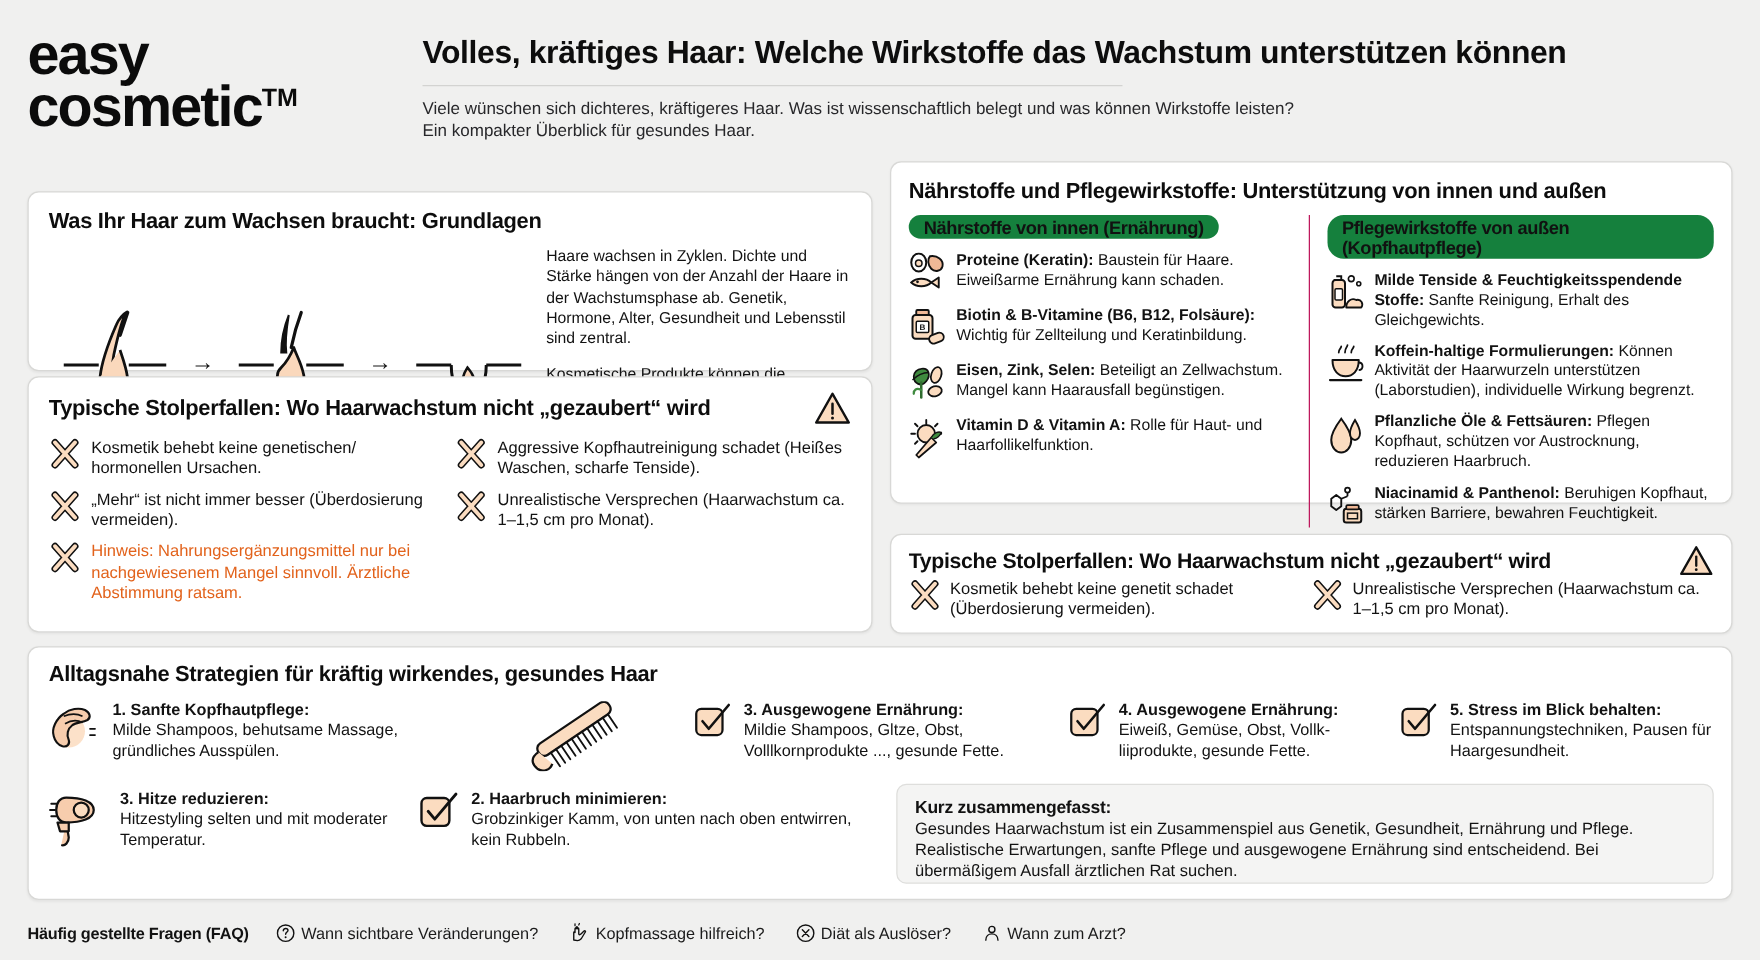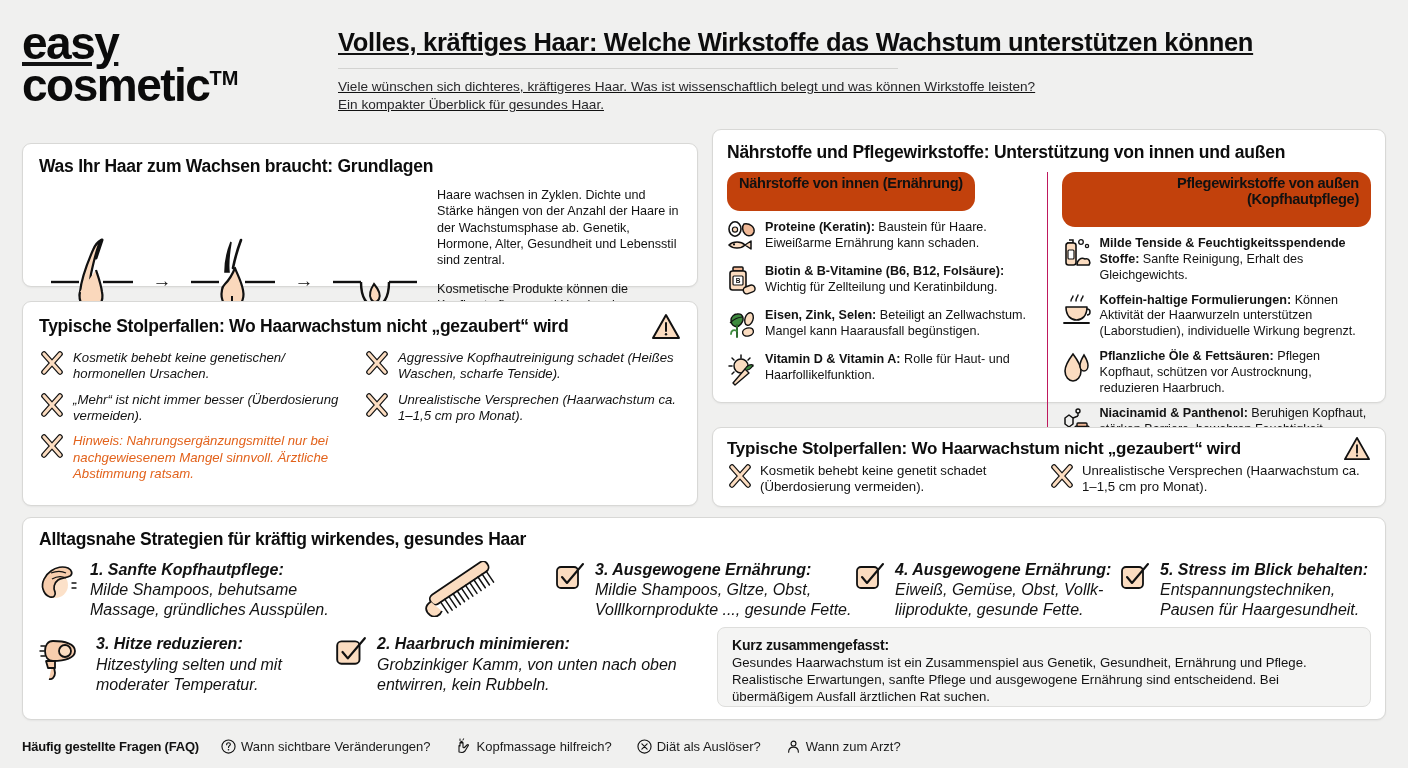--- a/index.html
+++ b/index.html
@@ -6,21 +6,21 @@
   html, body {
     width: 1408px; height: 768px;
     background: #f0f0ef;
     font-family: "Liberation Sans", sans-serif;
     color: #121212;
     overflow: hidden;
   }
   .page { position: relative; width: 1408px; height: 768px; padding: 0; }
 
   
-  .header { display: flex; align-items: flex-start; padding: 14px 16px 0 22px; height: 132px; text-decoration: underline; }
+  .header { display: flex; align-items: flex-start; padding: 14px 16px 0 22px; height: 132px; }
   .logo { width: 300px; flex: 0 0 300px; padding-top: 8px; }
   .logo-line { font-weight: bold; font-size: 46px; line-height: 0.92; letter-spacing: -1.5px; color: #0b0b0b; }
   .logo-line.second { font-size: 46px; position: relative; display: inline-block; }
   .tm { font-size: 20px; vertical-align: super; letter-spacing: 0; font-weight: bold; }
   .head-main { flex: 1; padding-left: 16px; padding-top: 14px; }
   .head-title { font-size: 25.5px; font-weight: bold; letter-spacing: -0.3px; line-height: 1.1; color: #0d0d0d; }
   .head-rule { height: 1px; background: #d3d3d1; margin: 12px 0 9px 0; width: 560px; }
   .head-sub { font-size: 13.6px; line-height: 1.35; color: #27272a; }
 
   
@@ -28,63 +28,63 @@
     position: absolute;
     background: #ffffff;
     border: 1px solid #d8d8d6;
     border-radius: 9px;
     box-shadow: 0 1px 2px rgba(0,0,0,0.05);
   }
   .card-title { font-size: 17.5px; font-weight: bold; letter-spacing: -0.25px; color: #0d0d0d; }
   .card-title.sm { font-size: 17px; }
 
   
-  #card-basics { left: 22px; top: 143px; width: 676px; height: 144px; padding: 12px 16px; }
+  #card-basics { left: 22px; top: 153px; width: 676px; height: 144px; padding: 12px 16px; }
   .cycle-wrap { display: flex; margin-top: 8px; }
   .cycle { flex: 0 0 360px; display: flex; align-items: flex-end; gap: 0; }
   .phase { width: 104px; text-align: center; }
   .phase-label { font-size: 12.6px; font-weight: bold; margin-top: 2px; letter-spacing: -0.2px; }
   .arrow { width: 38px; text-align: center; padding-bottom: 38px; font-size: 19px; }
   .basics-text { flex: 1; padding-left: 10px; padding-top: 2px; font-size: 12.6px; line-height: 1.3; }
   .basics-text p + p { margin-top: 12px; }
 
   
   #card-pitfalls { left: 22px; top: 301px; width: 676px; height: 205px; padding: 11px 16px; }
   .pit-head { display: flex; align-items: center; justify-content: space-between; }
-  .pit-grid { display: flex; margin-top: 10px; gap: 8px; font-style: italic; }
+  .pit-grid { display: flex; margin-top: 10px; gap: 8px; }
   .pit-col { flex: 1; }
   .pit-item { display: flex; gap: 8px; margin-bottom: 9px; }
   .pit-text { font-size: 13.2px; line-height: 1.24; }
   .pit-text.warn { color: #e2621b; }
 
   
   #card-nutrients { left: 712px; top: 129px; width: 674px; height: 274px; padding: 12px 14px; }
   .nutri-cols { display: flex; margin-top: 9px; }
   .nutri-col { flex: 1; padding-right: 10px; }
   .nutri-col.right { padding-left: 14px; padding-right: 0; border-left: 1px solid #be185d; }
   .pill {
-    display: inline-block; background: #c2410c; border-radius: 13px;
-    padding: 3px 12px 20px 12px; font-size: 14.6px; font-weight: bold;
-    letter-spacing: -0.3px; color: #111; text-align: right;
+    display: inline-block; background: #15803d; border-radius: 13px;
+    padding: 3px 12px 0 12px; font-size: 14.6px; font-weight: bold;
+    letter-spacing: -0.3px; color: #111;
   }
   .nutri-item { display: flex; gap: 8px; margin-top: 9px; }
   .nutri-icon { flex: 0 0 30px; padding-top: 1px; }
   .nutri-txt { font-size: 12.6px; line-height: 1.26; }
   .nutri-txt b { font-weight: bold; }
 
   
   #card-pitfalls2 { left: 712px; top: 427px; width: 674px; height: 80px; padding: 8px 14px; }
   .pit2-grid { display: flex; margin-top: 2px; }
   .pit2-col { flex: 1; display: flex; gap: 7px; }
 
   
   #card-strategies { left: 22px; top: 517px; width: 1364px; height: 203px; padding: 11px 16px; }
   .strat-row { display: flex; margin-top: 10px; }
   .strat-item { display: flex; gap: 9px; }
-  .strat-txt { font-size: 16px; line-height: 1.26; font-style: italic; }
+  .strat-txt { font-size: 13px; line-height: 1.26; }
   .strat-txt b { font-weight: bold; }
   .strat-icon { flex: 0 0 auto; padding-top: 1px; }
 
   .summary {
     position: absolute; left: 694px; top: 109px; width: 654px; height: 80px;
     background: #f4f4f3; border: 1px solid #dededc; border-radius: 8px; padding: 9px 14px;
   }
   .summary-title { font-size: 14px; font-weight: bold; letter-spacing: -0.2px; }
   .summary-body { font-size: 13.2px; line-height: 1.3; margin-top: 1px; }
 

